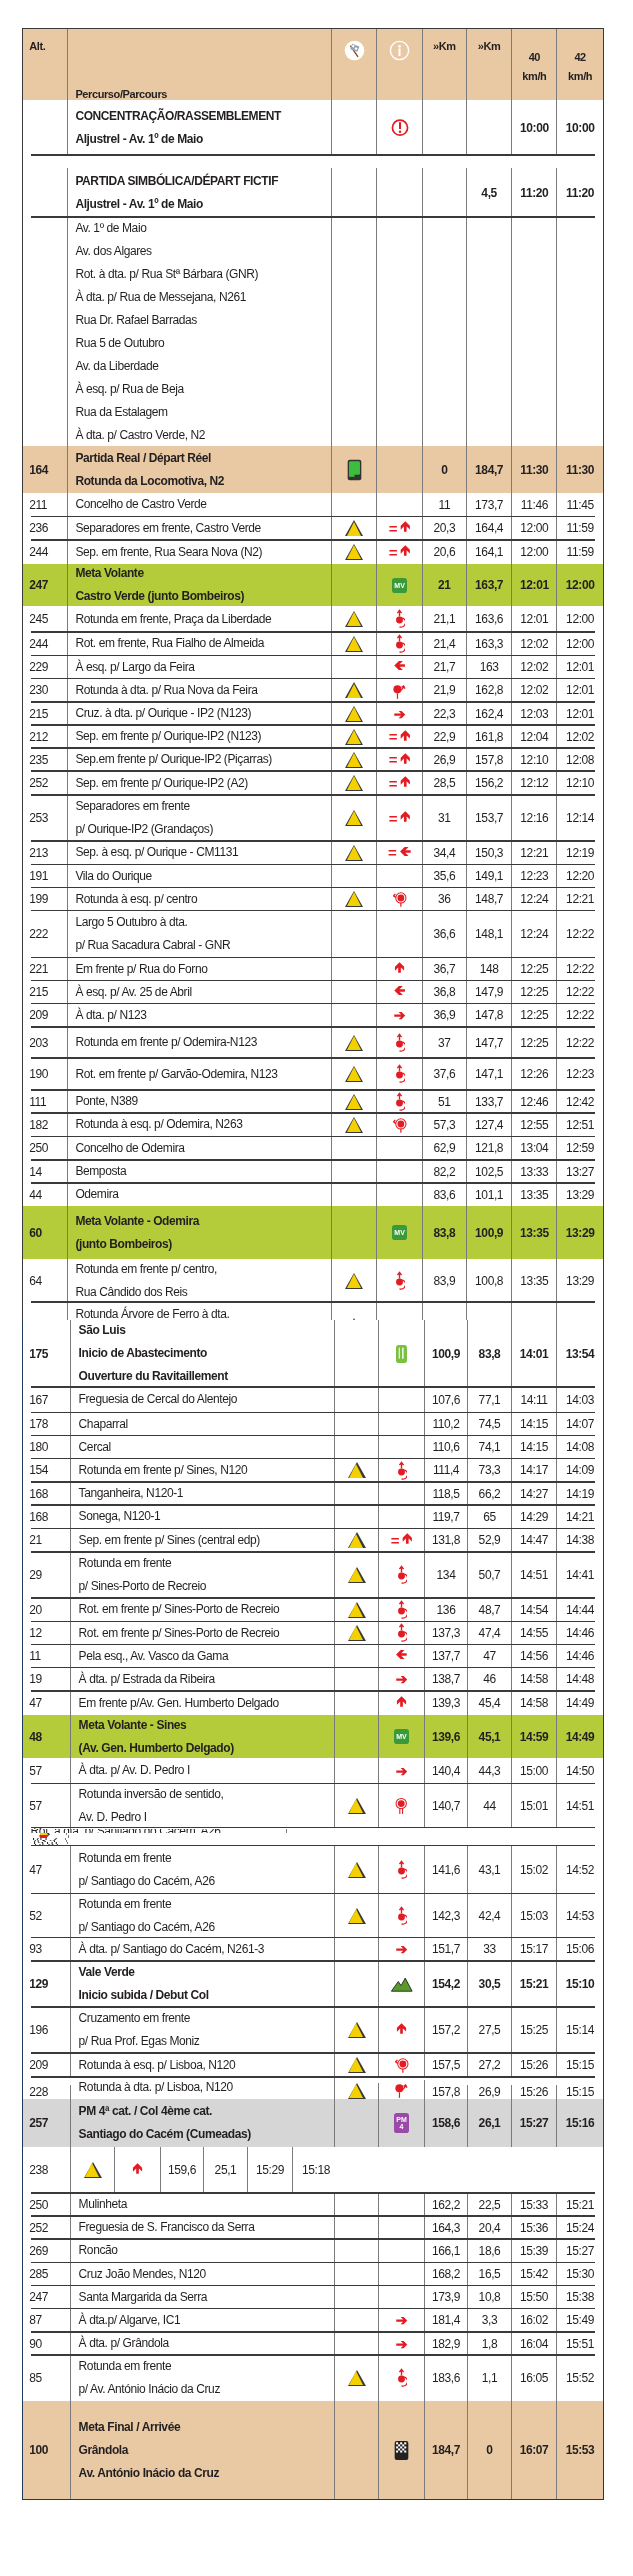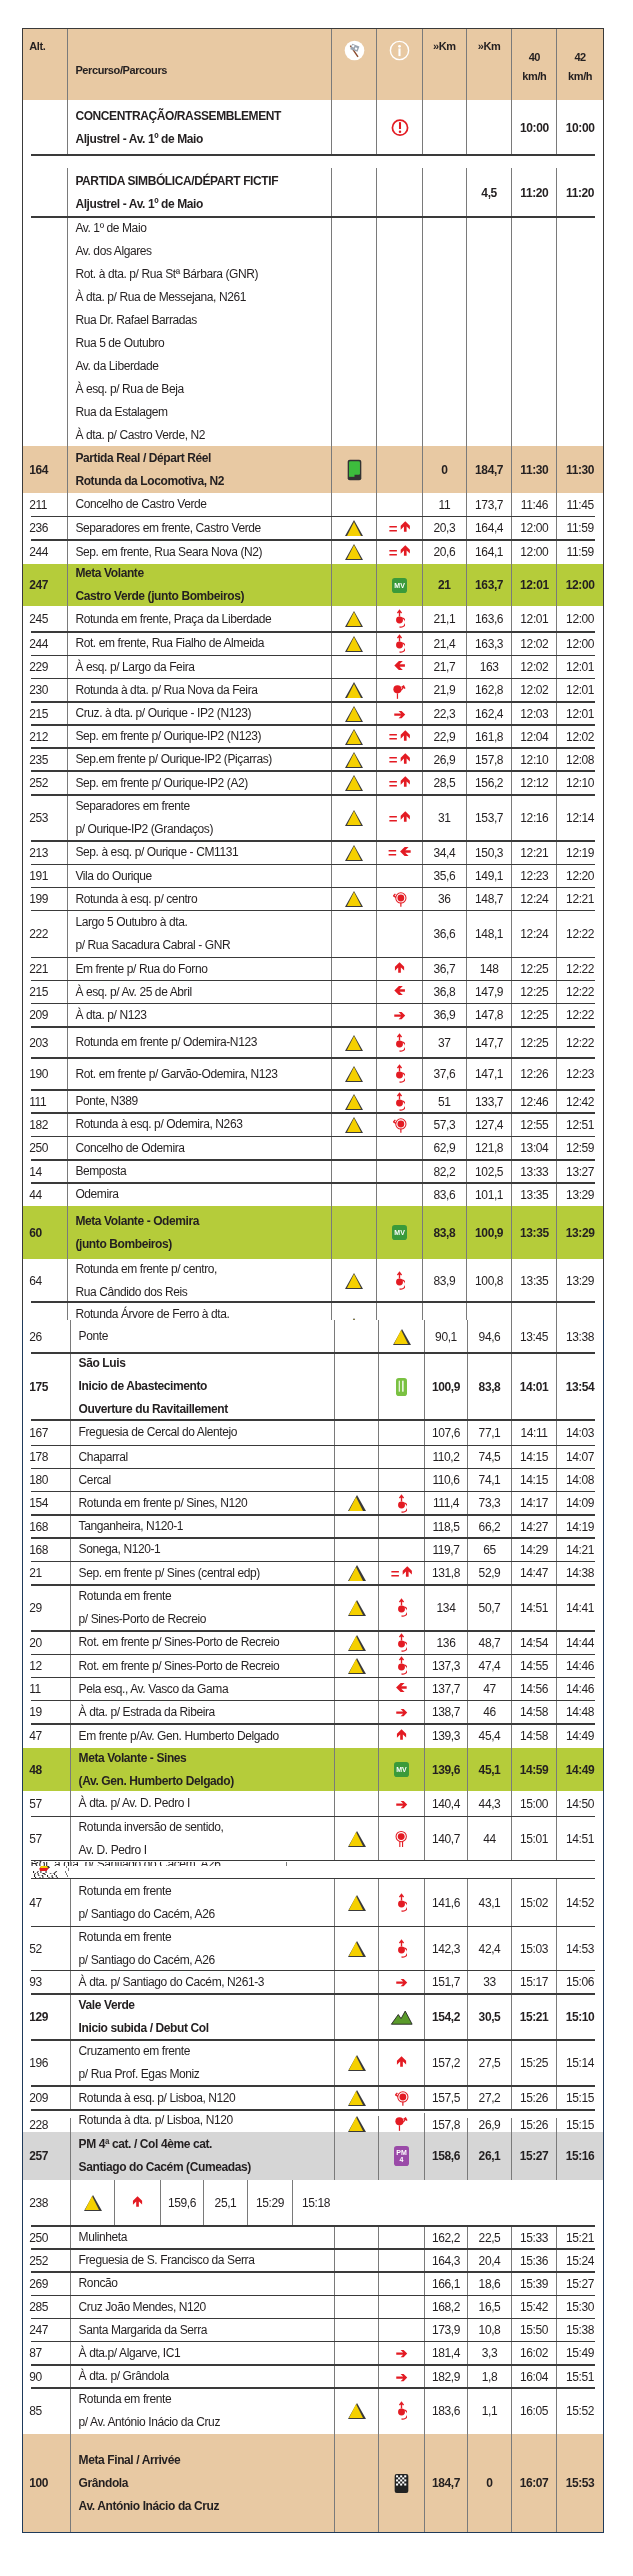--- a/index.html
+++ b/index.html
@@ -45,21 +45,21 @@
   .badge-food { background: #7ac142; width: 11px; height: 18px; }
   .arrow { font-size: 14px; color: #e31b23; font-weight: bold; letter-spacing: 0; }
   .eq { font-size: 15px; color: #e31b23; font-weight: bold; letter-spacing: 0; margin-right: 2.8px; }
 </style>
 </head>
 <body>
 
 <div class="tbl" id="sec1">
   <div class="row hdr">
     <div class="cell c-alt bold">Alt.</div>
-    <div class="cell c-desc bold" style="justify-content:center;padding-top:11px;">
+    <div class="cell c-desc bold" style="justify-content:flex-end;padding-top:11px;">
       <span>Percurso/Parcours</span>
     </div>
     <div class="cell c-flag">
       <span class="ico">
         <svg width="21" height="21" viewBox="0 0 30 30">
             <circle cx="15" cy="15" r="14" fill="#fff"></circle>
             <line x1="9" y1="8" x2="20" y2="24" stroke="#8b4a2b" stroke-width="2"></line>
             <rect x="10" y="7" width="11" height="8" fill="#9aa4b0" transform="rotate(20 15 11)"></rect>
             <rect x="11" y="8" width="3" height="3" fill="#fff" transform="rotate(20 15 11)"></rect>
             <rect x="16" y="10" width="3" height="3" fill="#fff" transform="rotate(20 15 11)"></rect>
@@ -694,34 +694,20 @@
         <div class="cell c-km1">84,9</div>
         <div class="cell c-km2">99,8</div>
         <div class="cell c-t40">13:37</div>
         <div class="cell c-t42">13:31</div>
       </div>
     </div>
 </div>
 
 <div class="tbl" id="sec2">
   <div id="rows2">
-      <div class="row bg-white sep" style="height: 33px;">
-        <div class="cell c-alt">26</div>
-        <div class="cell c-desc">
-          <span class="desc-line">Ponte</span>
-        </div>
-        <div class="cell c-flag"></div>
-        <div class="cell c-info">
-          <span class="tri"></span>
-        </div>
-        <div class="cell c-km1">90,1</div>
-        <div class="cell c-km2">94,6</div>
-        <div class="cell c-t40">13:45</div>
-        <div class="cell c-t42">13:38</div>
-      </div>
       <div class="row bg-white sep" style="height: 67px;">
         <div class="cell c-alt bold">175</div>
         <div class="cell c-desc">
           <span class="desc-line bold">São Luis</span>
           <span class="desc-line bold">Inicio de Abastecimento</span>
           <span class="desc-line bold">Ouverture du Ravitaillement</span>
         </div>
         <div class="cell c-flag"></div>
         <div class="cell c-info">
           <span class="badge badge-food">

